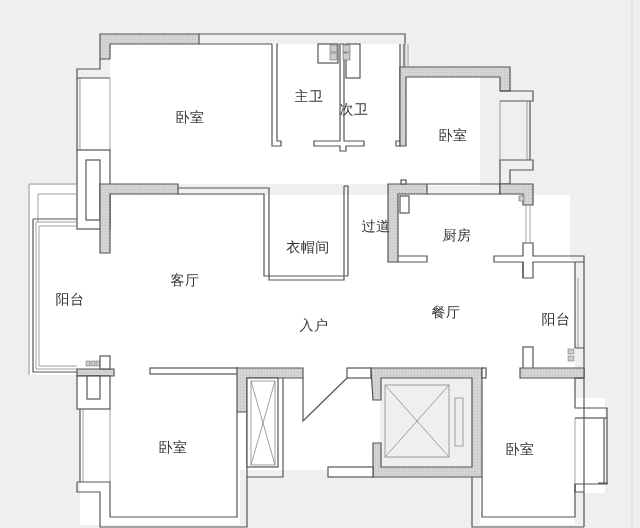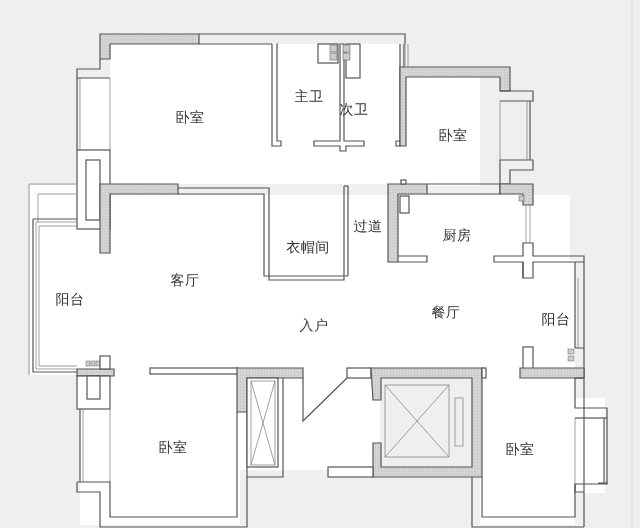--- a/index.html
+++ b/index.html
@@ -159,21 +159,21 @@
 
   <line x1="632" y1="0" x2="632" y2="528" stroke="#dcdcdc" stroke-width="1"></line>
 </svg>
 
 <div>
   <div class="lbl" style="left:190px;top:118px">卧室</div>
   <div class="lbl" style="left:309px;top:97px">主卫</div>
   <div class="lbl" style="left:354px;top:110px">次卫</div>
   <div class="lbl" style="left:453px;top:136px">卧室</div>
   <div class="lbl" style="left:308px;top:248px">衣帽间</div>
-  <div class="lbl" style="left:368px;top:227px">过道</div>
+  <div class="lbl" style="left:376px;top:227px">过道</div>
   <div class="lbl" style="left:457px;top:236px">厨房</div>
   <div class="lbl" style="left:185px;top:281px">客厅</div>
   <div class="lbl" style="left:70px;top:300px">阳台</div>
   <div class="lbl" style="left:314px;top:326px">入户</div>
   <div class="lbl" style="left:446px;top:313px">餐厅</div>
   <div class="lbl" style="left:556px;top:320px">阳台</div>
   <div class="lbl" style="left:173px;top:448px">卧室</div>
   <div class="lbl" style="left:520px;top:450px">卧室</div>
 </div>
 

